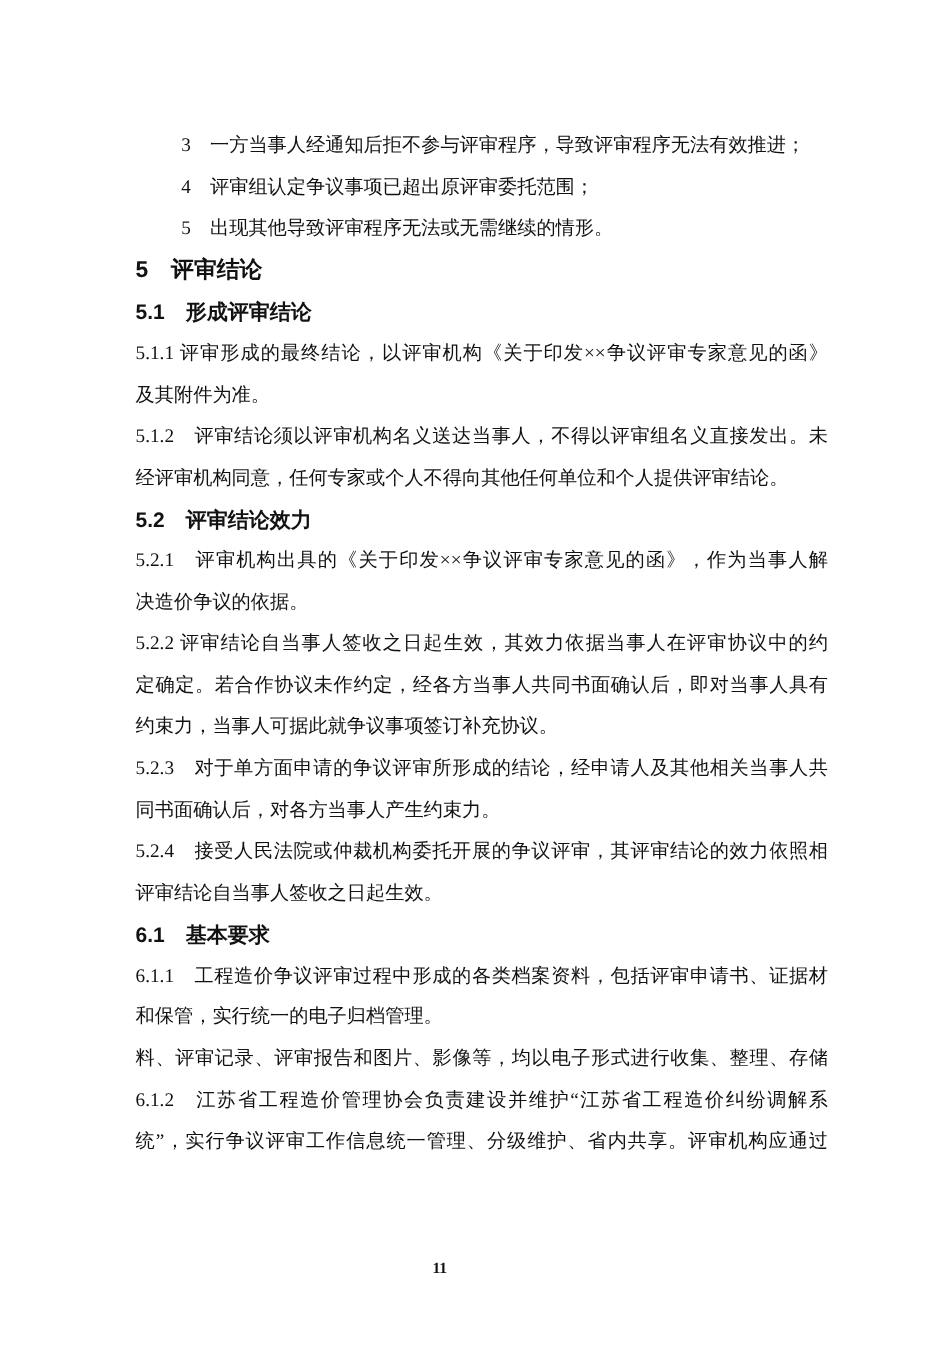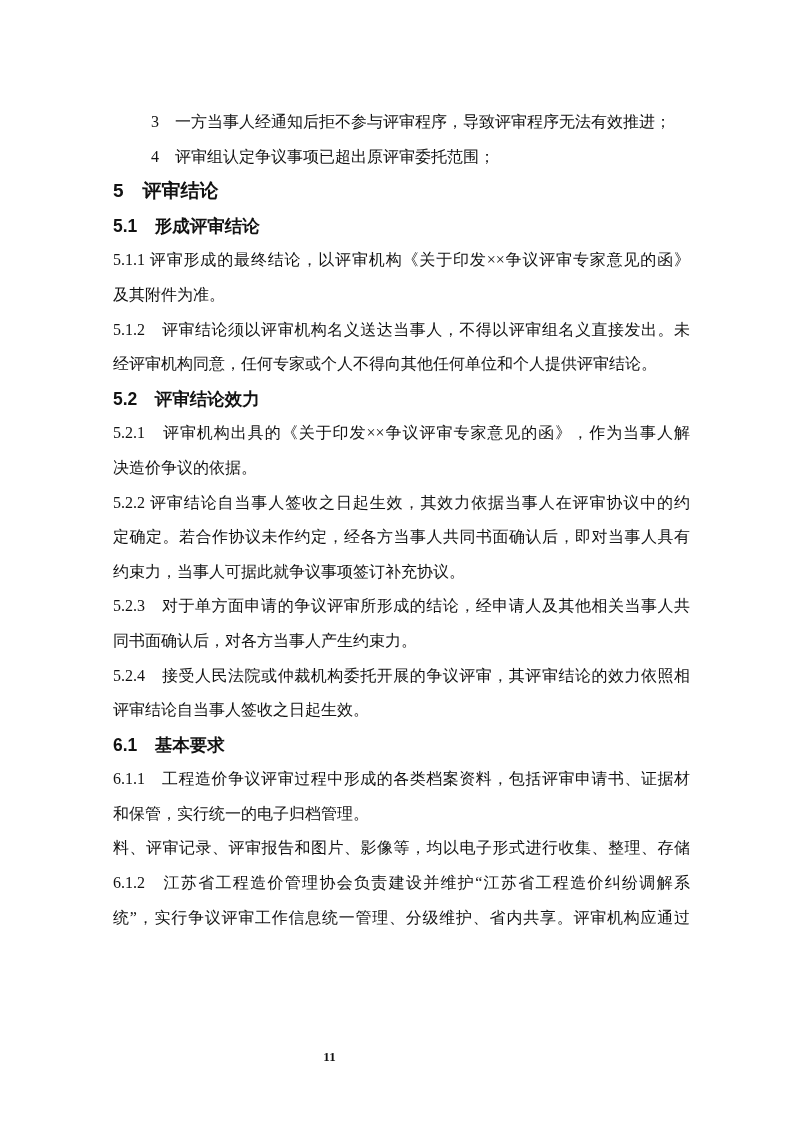--- a/index.html
+++ b/index.html
@@ -50,29 +50,31 @@
   .pageno {
     position: absolute;
     top: 1049px;
     left: 0;
     width: 659px;
     text-align: center;
     font-size: 13px;
     font-weight: bold;
     font-family: "Liberation Serif", "DejaVu Serif", serif;
     color: #121212;
+    padding-left: 37px;
   }
 </style>
 </head>
 <body>
 
 <div class="page">
   <div class="content">
       <div class="line list">3　一方当事人经通知后拒不参与评审程序，导致评审程序无法有效推进；</div>
       <div class="line list">4　评审组认定争议事项已超出原评审委托范围；</div>
+      <div class="line list">5　出现其他导致评审程序无法或无需继续的情形。</div>
       <div class="line h1">5　评审结论</div>
       <div class="line h2">5.1　形成评审结论</div>
       <div class="line para-line fill">5.1.1 评审形成的最终结论，以评审机构《关于印发××争议评审专家意见的函》</div>
       <div class="line para-line">及其附件为准。</div>
       <div class="line para-line fill">5.1.2　评审结论须以评审机构名义送达当事人，不得以评审组名义直接发出。未</div>
       <div class="line para-line">经评审机构同意，任何专家或个人不得向其他任何单位和个人提供评审结论。</div>
       <div class="line h2">5.2　评审结论效力</div>
       <div class="line para-line fill">5.2.1　评审机构出具的《关于印发××争议评审专家意见的函》，作为当事人解</div>
       <div class="line para-line">决造价争议的依据。</div>
       <div class="line para-line fill">5.2.2 评审结论自当事人签收之日起生效，其效力依据当事人在评审协议中的约</div>

